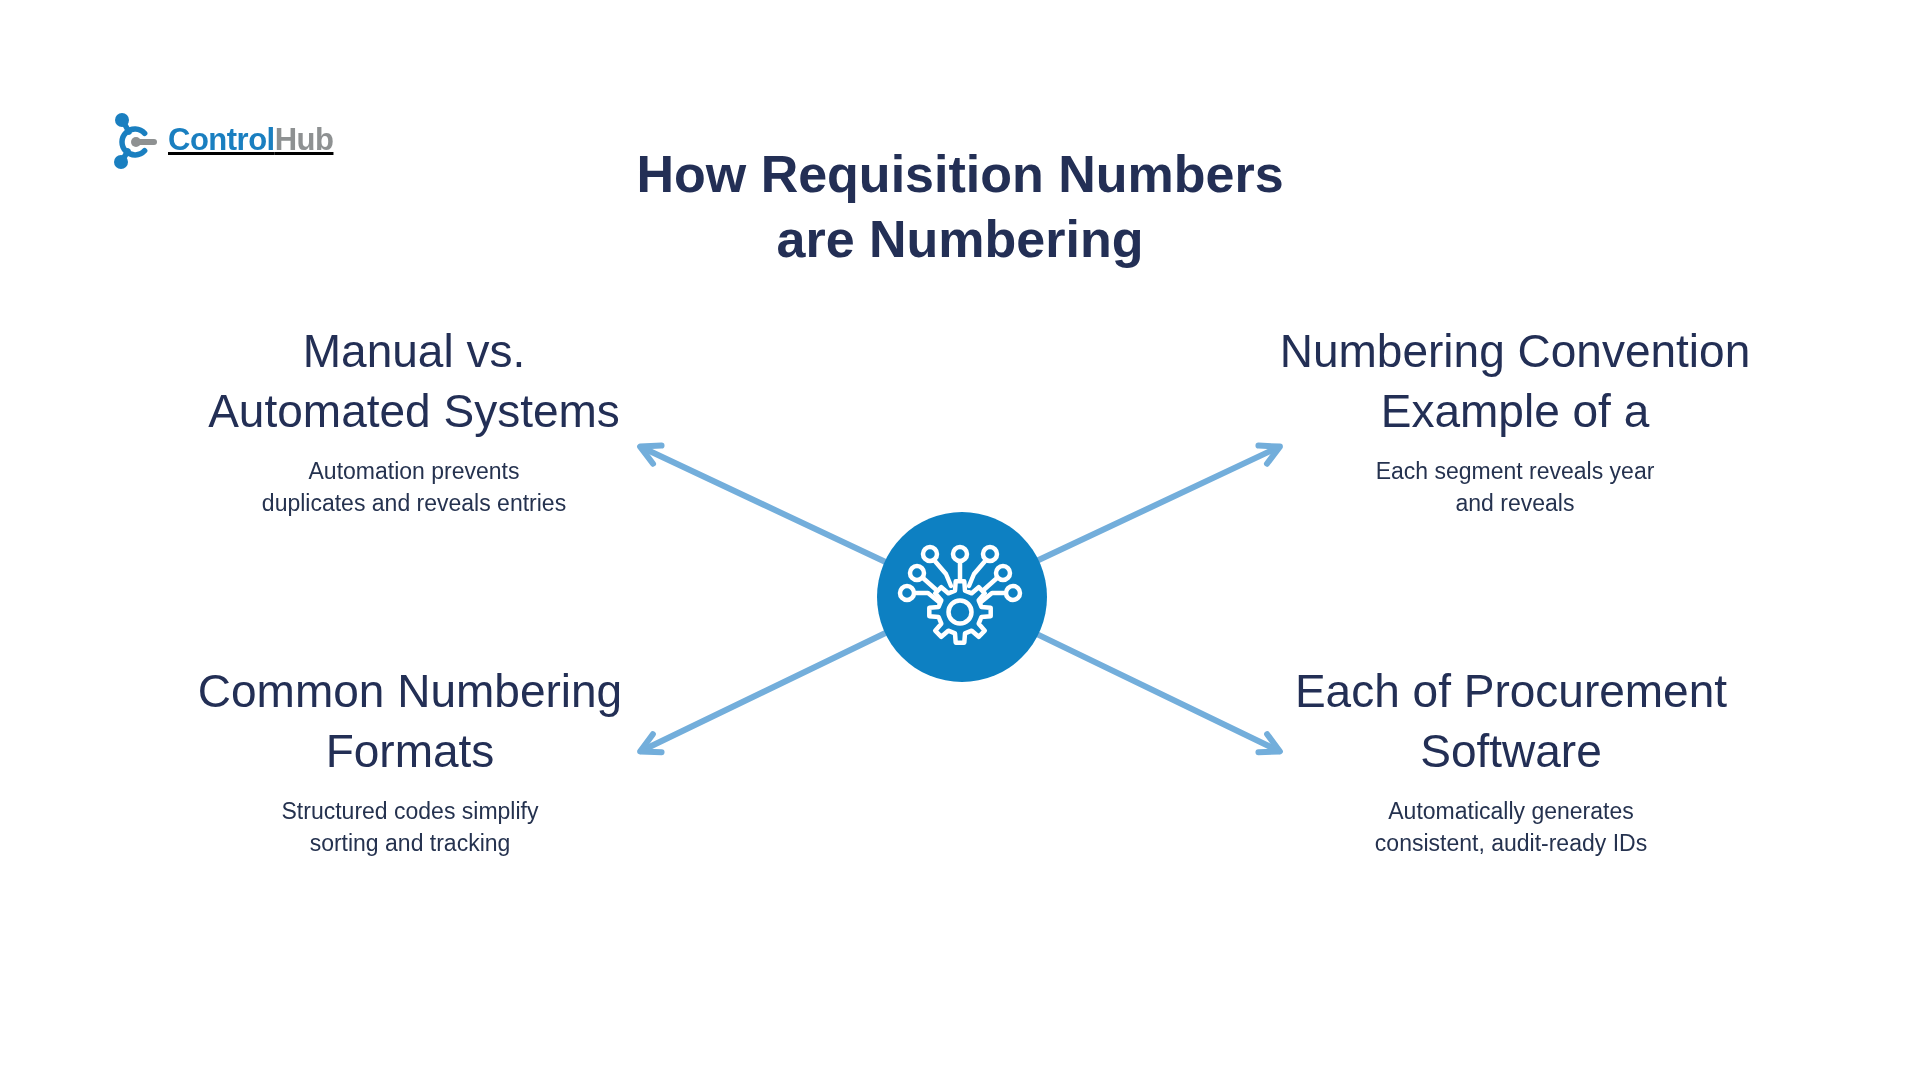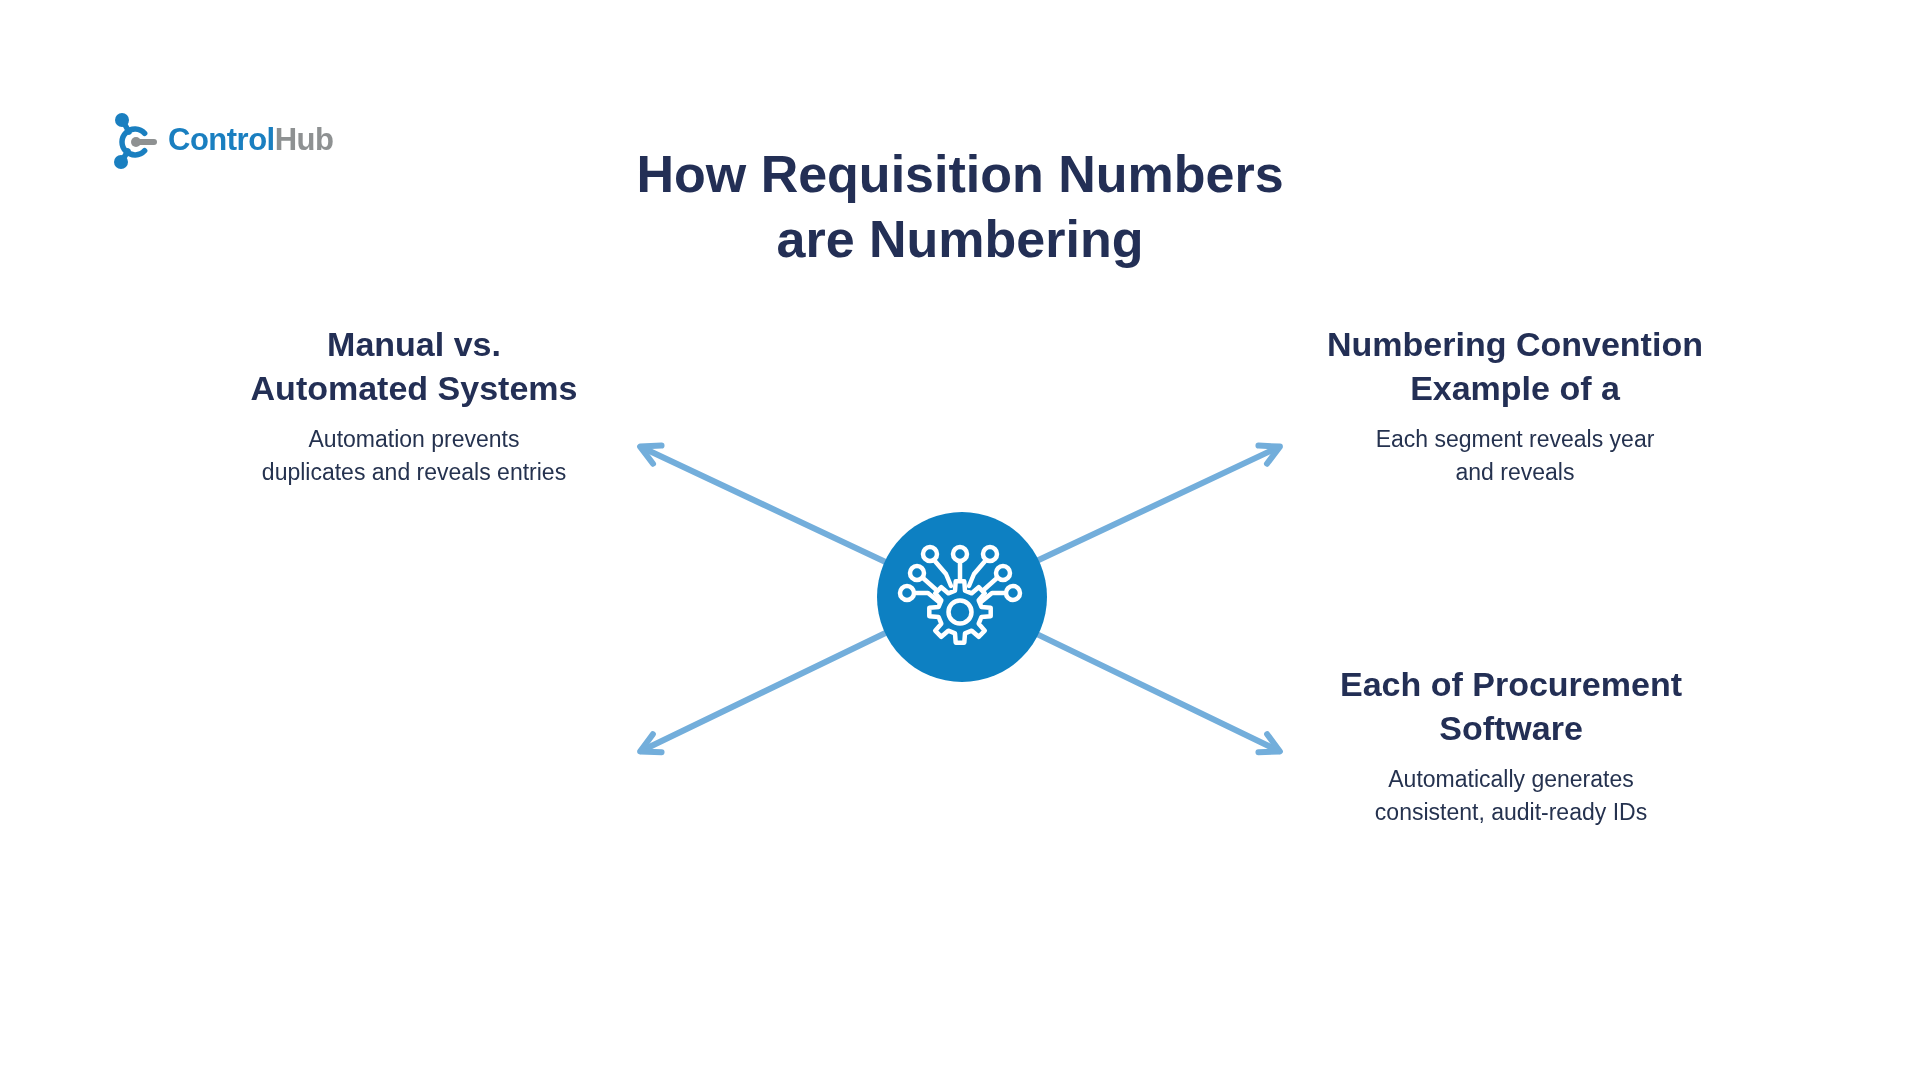--- a/index.html
+++ b/index.html
@@ -23,21 +23,21 @@
   }
 
   
   .logo{
     position:absolute;left:100px;top:88px;
     display:flex;align-items:center;
   }
   .logo svg{display:block;}
   .logo-text{
     font-size:31px;font-weight:700;letter-spacing:-0.5px;
-    margin-left:4px;margin-top:22px;
+    margin-left:4px;margin-top:22px;text-decoration:underline;
   }
   .logo-text .primary{color:var(--logo-blue);}
   .logo-text .secondary{color:var(--logo-gray);}
 
   
   .title{
     position:absolute;left:0;right:0;top:142px;
     text-align:center;
     font-size:52px;line-height:1.25;font-weight:700;
     color:var(--heading-navy);
@@ -46,21 +46,21 @@
 
   
   .sec{
     position:absolute;width:560px;text-align:center;
   }
   .sec.top-left{left:134px;top:322px;}
   .sec.top-right{left:1235px;top:322px;}
   .sec.bottom-left{left:130px;top:662px;}
   .sec.bottom-right{left:1231px;top:662px;}
   .sec h2{
-    font-size:34px;line-height:1.3;font-weight:700;
+    font-size:46px;line-height:1.3;font-weight:400;
     color:var(--heading-navy);
   }
   .sec h2 span{display:block;}
   .sec p{
     margin-top:13px;
     font-size:23px;line-height:1.4;font-weight:400;
     color:var(--body-navy);
   }
   .sec p span{display:block;}
 
@@ -155,20 +155,30 @@
     <h2>
       <span>Numbering Convention</span>
       <span>Example of a</span>
     </h2>
     <p>
       <span>Each segment reveals year</span>
       <span>and reveals</span>
     </p>
   </div>
 
+  <div class="sec bottom-left">
+    <h2>
+      <span>Common Numbering</span>
+      <span>Formats</span>
+    </h2>
+    <p>
+      <span>Structured codes simplify</span>
+      <span>sorting and tracking</span>
+    </p>
+  </div>
 
   <div class="sec bottom-right">
     <h2>
       <span>Each of Procurement</span>
       <span>Software</span>
     </h2>
     <p>
       <span>Automatically generates</span>
       <span>consistent, audit-ready IDs</span>
     </p>

